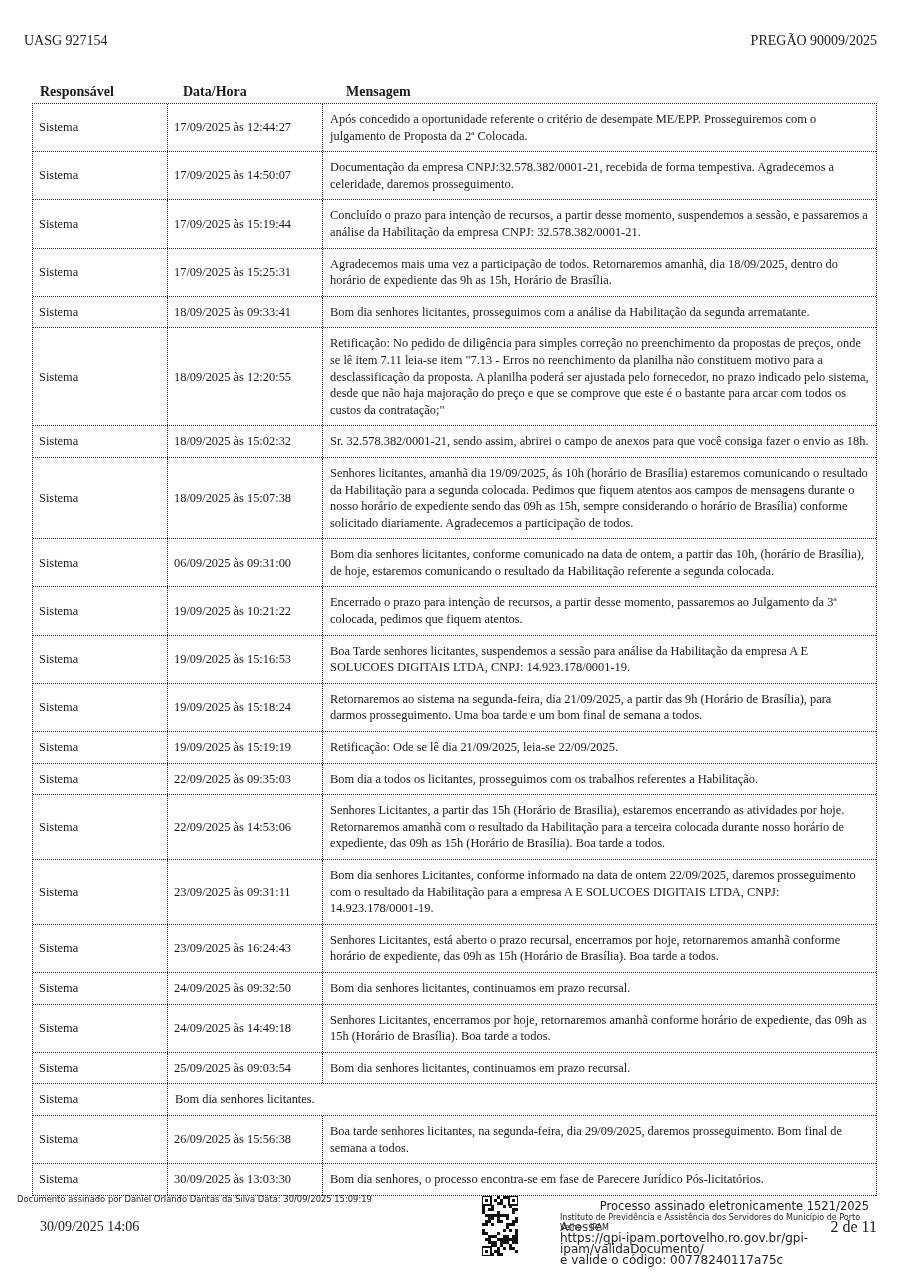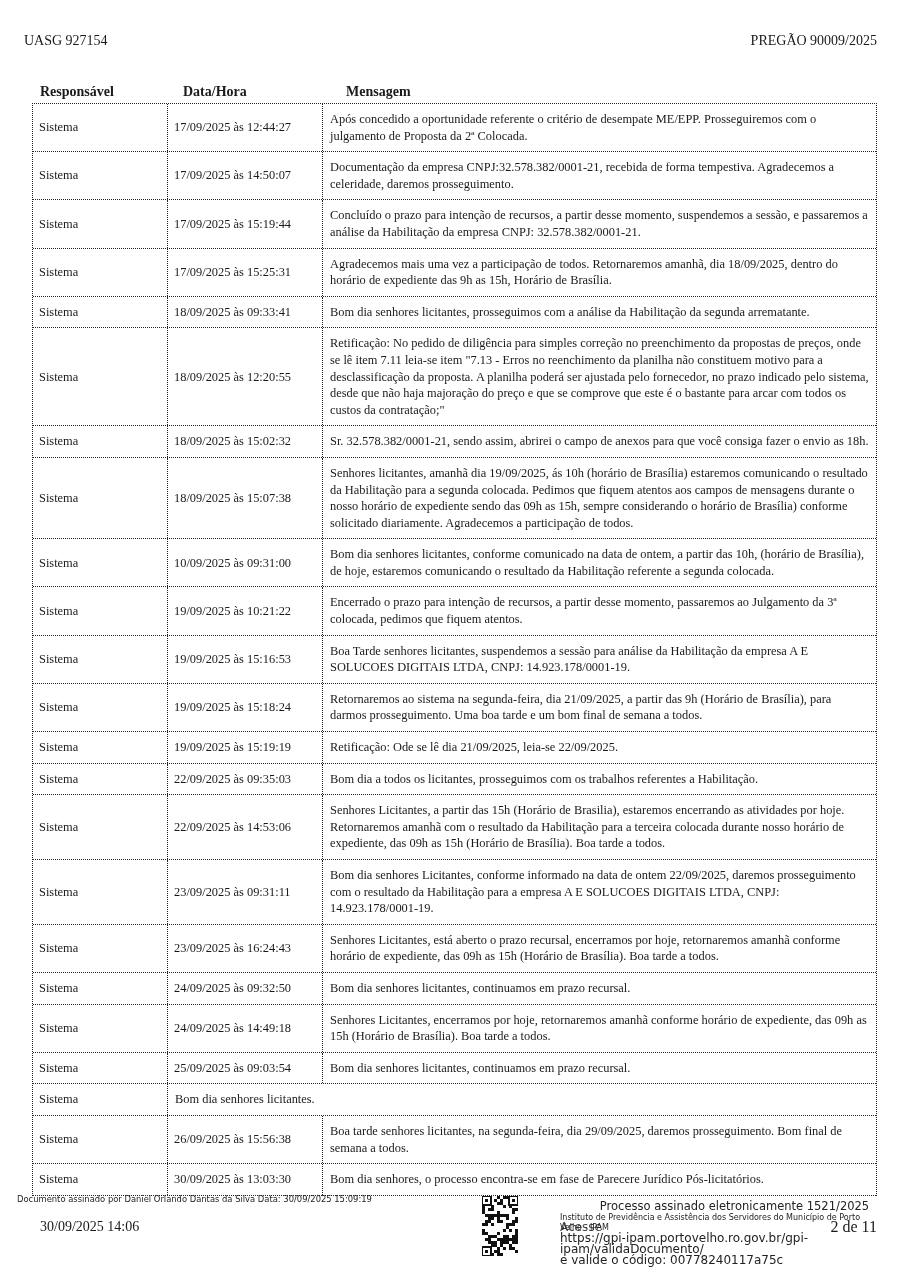--- a/index.html
+++ b/index.html
@@ -81,21 +81,21 @@
         <div class="cell c2">18/09/2025 às 15:02:32</div>
         <div class="cell c3">Sr. 32.578.382/0001-21, sendo assim, abrirei o campo de anexos para que você consiga fazer o envio as 18h.</div>
       </div>
       <div class="row">
         <div class="cell c1">Sistema</div>
         <div class="cell c2">18/09/2025 às 15:07:38</div>
         <div class="cell c3">Senhores licitantes, amanhã dia 19/09/2025, ás 10h (horário de Brasília) estaremos comunicando o resultado da Habilitação para a segunda colocada. Pedimos que fiquem atentos aos campos de mensagens durante o nosso horário de expediente sendo das 09h as 15h, sempre considerando o horário de Brasília)  conforme solicitado diariamente. Agradecemos a participação de todos.</div>
       </div>
       <div class="row">
         <div class="cell c1">Sistema</div>
-        <div class="cell c2">10/09/2025 às 09:31:00</div>
+        <div class="cell c2">06/09/2025 às 09:31:00</div>
         <div class="cell c3">Bom dia senhores licitantes, conforme comunicado na data de ontem, a partir das 10h, (horário de Brasília), de hoje, estaremos comunicando o resultado da Habilitação referente a segunda colocada.</div>
       </div>
       <div class="row">
         <div class="cell c1">Sistema</div>
         <div class="cell c2">19/09/2025 às 10:21:22</div>
         <div class="cell c3">Encerrado o prazo para intenção de recursos, a partir desse momento, passaremos ao Julgamento da 3ª colocada, pedimos que fiquem atentos.</div>
       </div>
       <div class="row">
         <div class="cell c1">Sistema</div>
         <div class="cell c2">19/09/2025 às 15:16:53</div>

